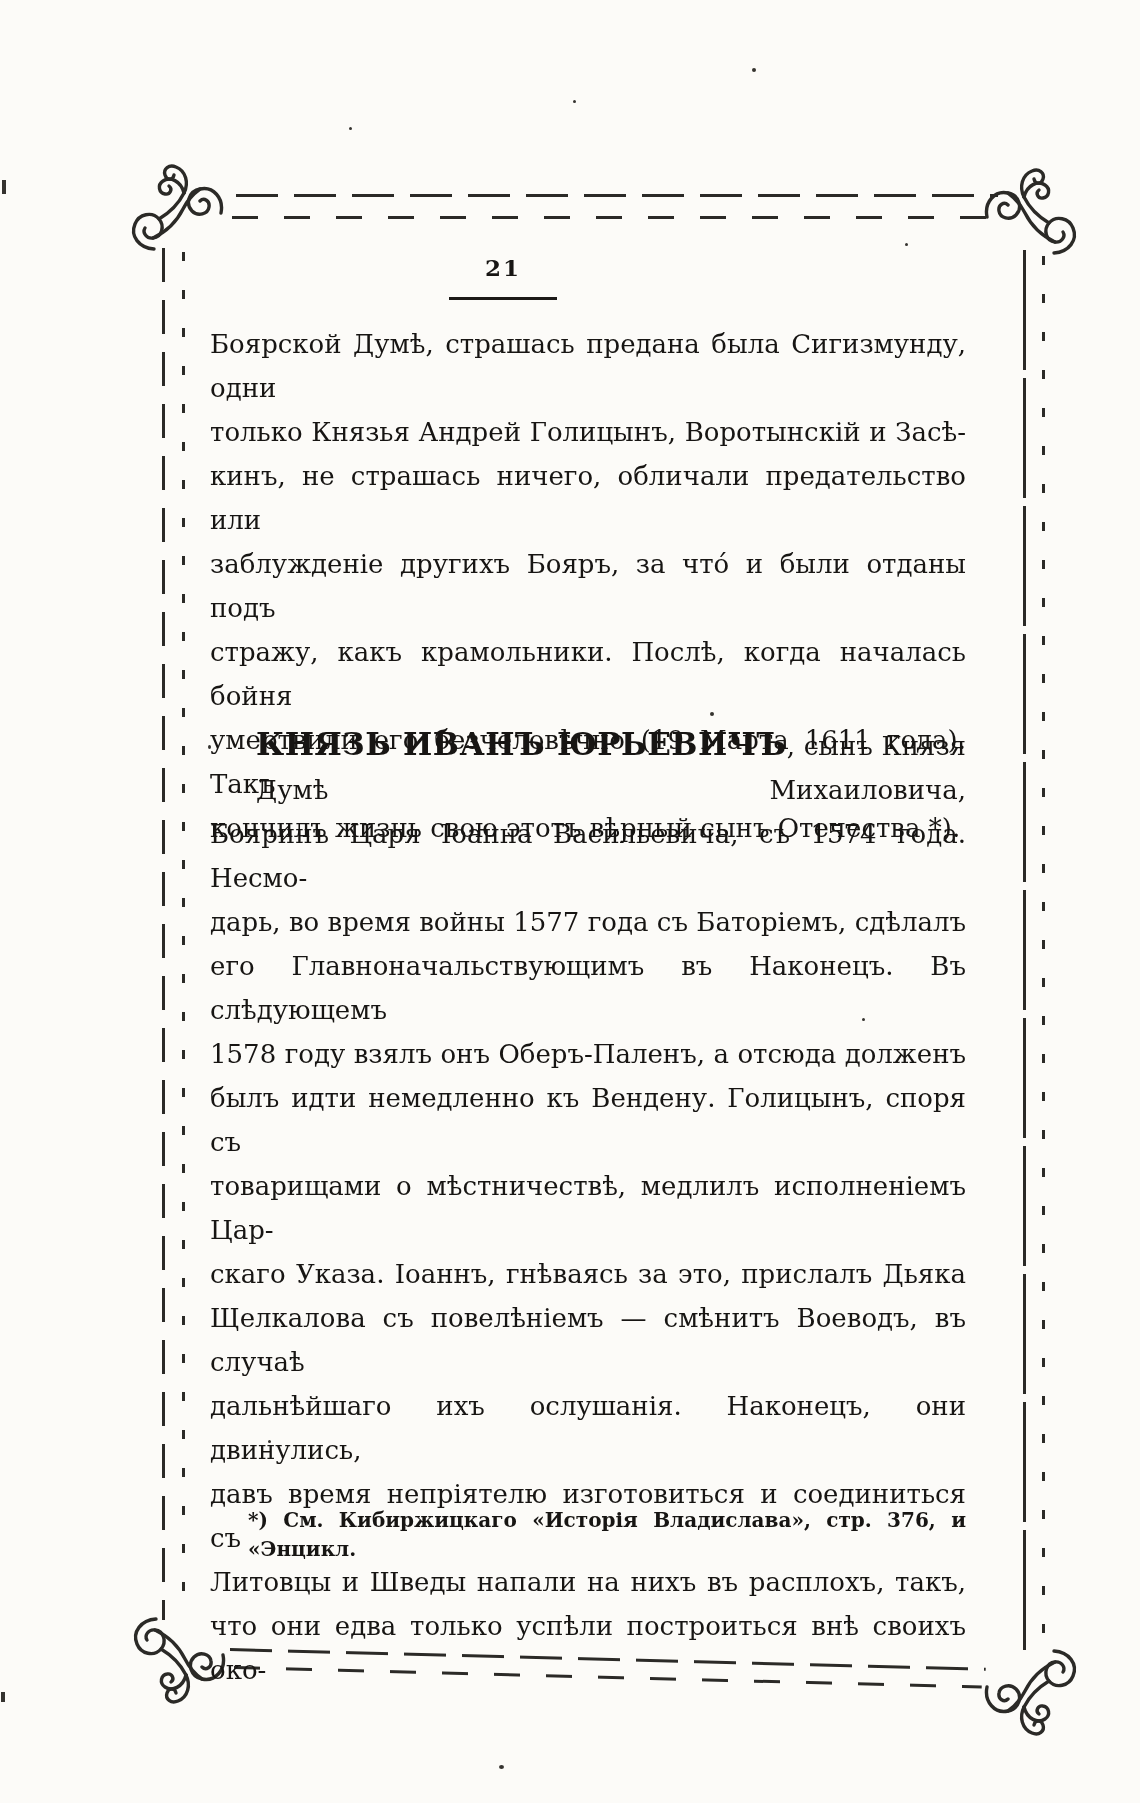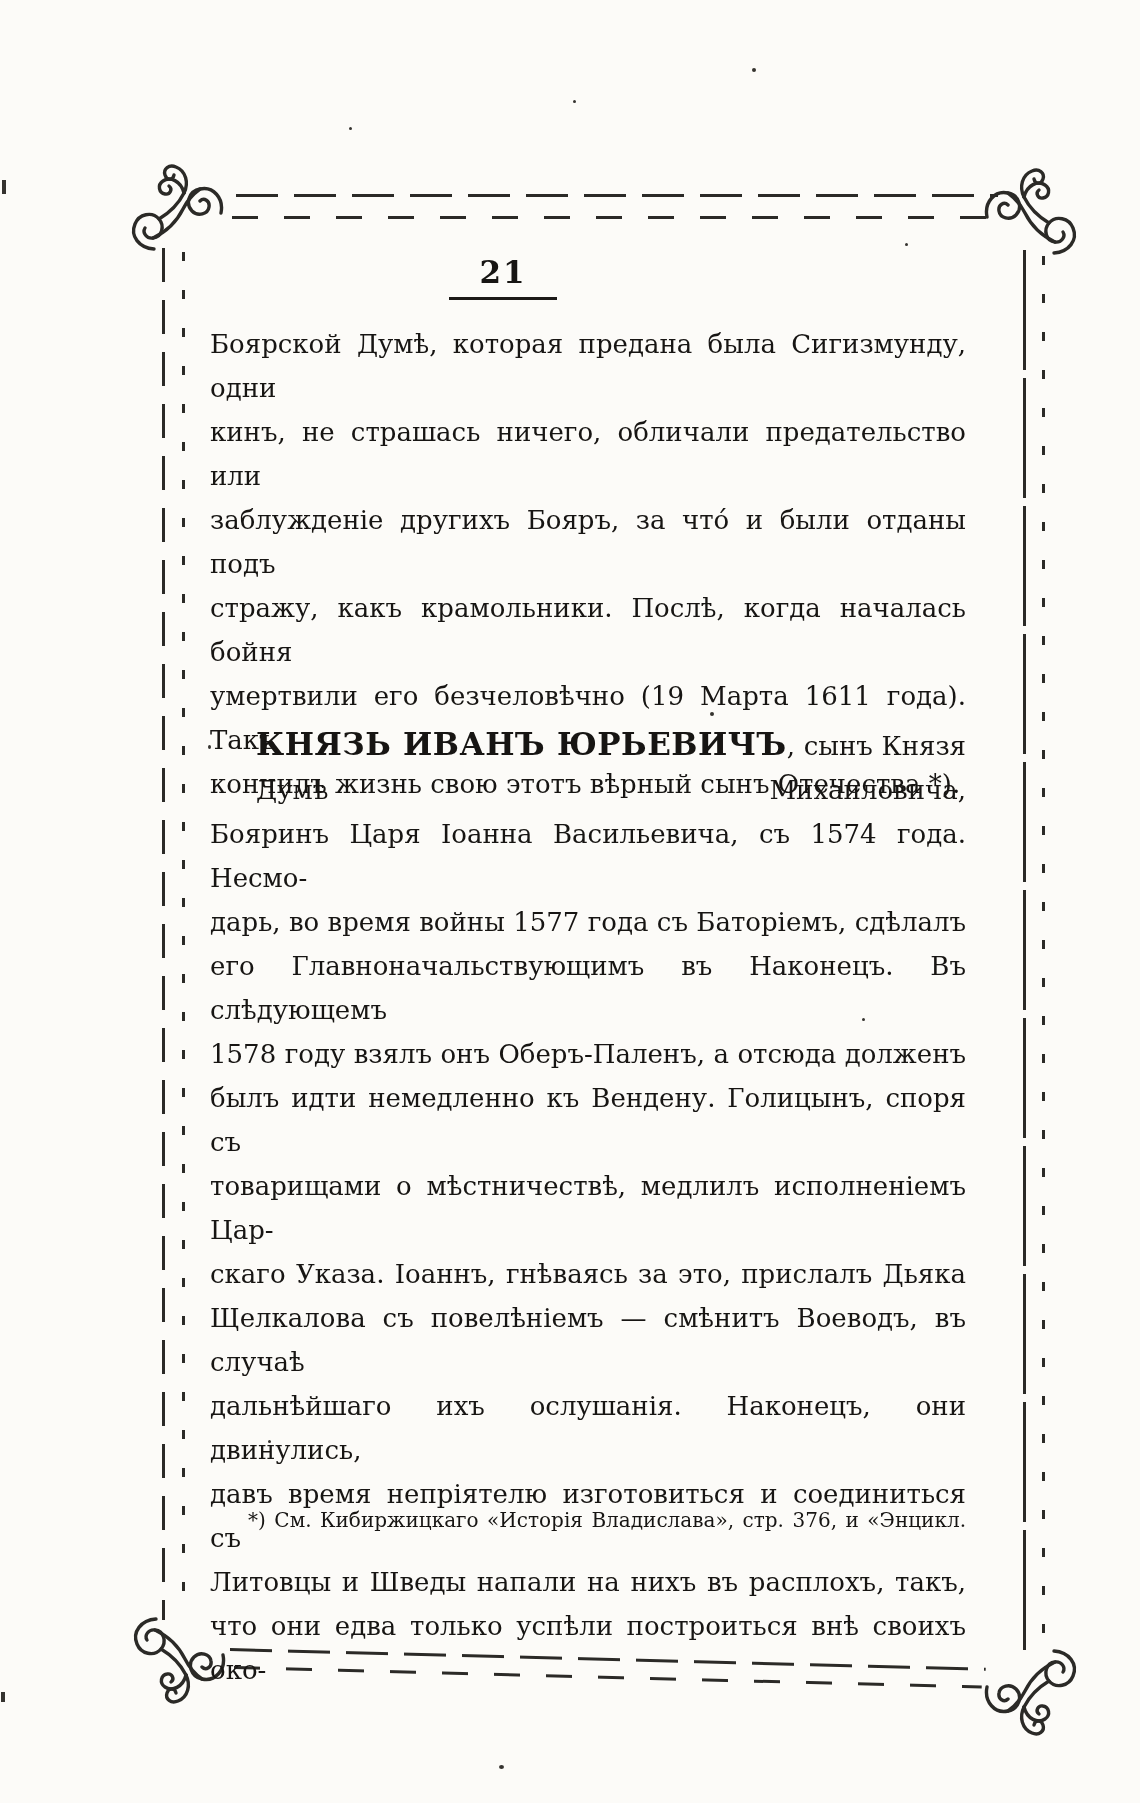--- a/index.html
+++ b/index.html
@@ -20,21 +20,21 @@
   .vline.solid{background:repeating-linear-gradient(180deg,#2b2a27 0 120px,transparent 120px 128px);}
   .ornament{position:absolute;width:100px;height:100px;}
   .ornament svg{width:100%;height:100%;}
   .orn-tr{transform:scaleX(-1);}
   .orn-bl{transform:scaleY(-1);}
   .orn-br{transform:scale(-1,-1);}
   .tilt{transform:rotate(1.5deg);transform-origin:0 0;}
   
   .pagenum{
     position:absolute;top:254px;left:443px;width:120px;
-    text-align:center;font-size:31px;font-weight:bold;letter-spacing:2px;
+    text-align:center;font-size:23px;font-weight:bold;letter-spacing:2px;
   }
   .pagenum-rule{position:absolute;top:297px;left:449px;width:108px;height:3px;background:#1c1a18;}
   .textblock{position:absolute;left:210px;width:756px;font-size:26px;line-height:44px;}
   .jline{text-align:justify;text-align-last:justify;white-space:normal;}
   .jline.lastline{text-align-last:left;}
   .indent{padding-left:46px;}
   .fn-indent{padding-left:38px;}
   .lead{font-weight:bold;font-size:31px;letter-spacing:0.5px;}
   .footnote{position:absolute;left:210px;width:756px;font-size:20px;line-height:29px;}
   
@@ -106,21 +106,22 @@
     <div class="vline sparse" style="left:182px;top:252px;height:1364px;"></div>
 
     <div class="vline solid" style="left:1023px;top:250px;height:1400px;"></div>
     <div class="vline sparse" style="left:1042px;top:256px;height:1390px;"></div>
   </div>
 
   <div class="pagenum">21</div>
   <div class="pagenum-rule"></div>
 
   <div class="textblock" style="top:322px;">
-    <div class="jline">Боярской Думѣ, которая предана была Сигизмунду, одни</div>
+    <div class="jline">Боярской Думѣ, страшась предана была Сигизмунду, одни</div>
+    <div class="jline">только Князья Андрей Голицынъ, Воротынскій и Засѣ-</div>
     <div class="jline">кинъ, не страшась ничего, обличали предательство или</div>
     <div class="jline">заблужденіе другихъ Бояръ, за что́ и были отданы подъ</div>
     <div class="jline">стражу, какъ крамольники.  Послѣ, когда началась бойня</div>
     <div class="jline">умертвили его безчеловѣчно (19 Марта 1611 года).  Такъ</div>
     <div class="jline lastline">кончилъ жизнь свою этотъ вѣрный сынъ Отечества *).</div>
   </div>
 
   <div class="textblock" style="top:722px;">
     <div class="jline indent">
       <span class="lead">КНЯЗЬ ИВАНЪ ЮРЬЕВИЧЪ</span><span>, сынъ Князя Думѣ Михаиловича,</span>
@@ -133,21 +134,21 @@
     <div class="jline">товарищами о мѣстничествѣ, медлилъ исполненіемъ Цар-</div>
     <div class="jline">скаго Указа.  Іоаннъ, гнѣваясь за это, прислалъ Дьяка</div>
     <div class="jline">Щелкалова съ повелѣніемъ — смѣнитъ Воеводъ, въ случаѣ</div>
     <div class="jline">дальнѣйшаго ихъ ослушанія.  Наконецъ, они двинулись,</div>
     <div class="jline">давъ время непріятелю изготовиться и соединиться съ</div>
     <div class="jline">Литовцы и Шведы напали на нихъ въ расплохъ, такъ,</div>
     <div class="jline">что они едва только успѣли построиться внѣ своихъ око-</div>
 
   </div>
 
-  <div class="footnote" style="top:1506px;">
+  <div class="footnote" style="top:1506px;font-weight:bold;">
     <div class="jline fn-indent">*) См. Кибиржицкаго «Исторія Владислава», стр. 376, и «Энцикл.</div>
   </div>
 
   <div class="speck" style="left:752px;top:68px;width:4px;height:4px;"></div>
   <div class="speck" style="left:573px;top:100px;width:3px;height:3px;"></div>
   <div class="speck" style="left:349px;top:127px;width:3px;height:3px;"></div>
   <div class="speck" style="left:905px;top:243px;width:3px;height:3px;"></div>
   <div class="speck" style="left:710px;top:712px;width:4px;height:4px;"></div>
   <div class="speck" style="left:208px;top:745px;width:3px;height:4px;"></div>
   <div class="speck" style="left:862px;top:1018px;width:3px;height:3px;"></div>

